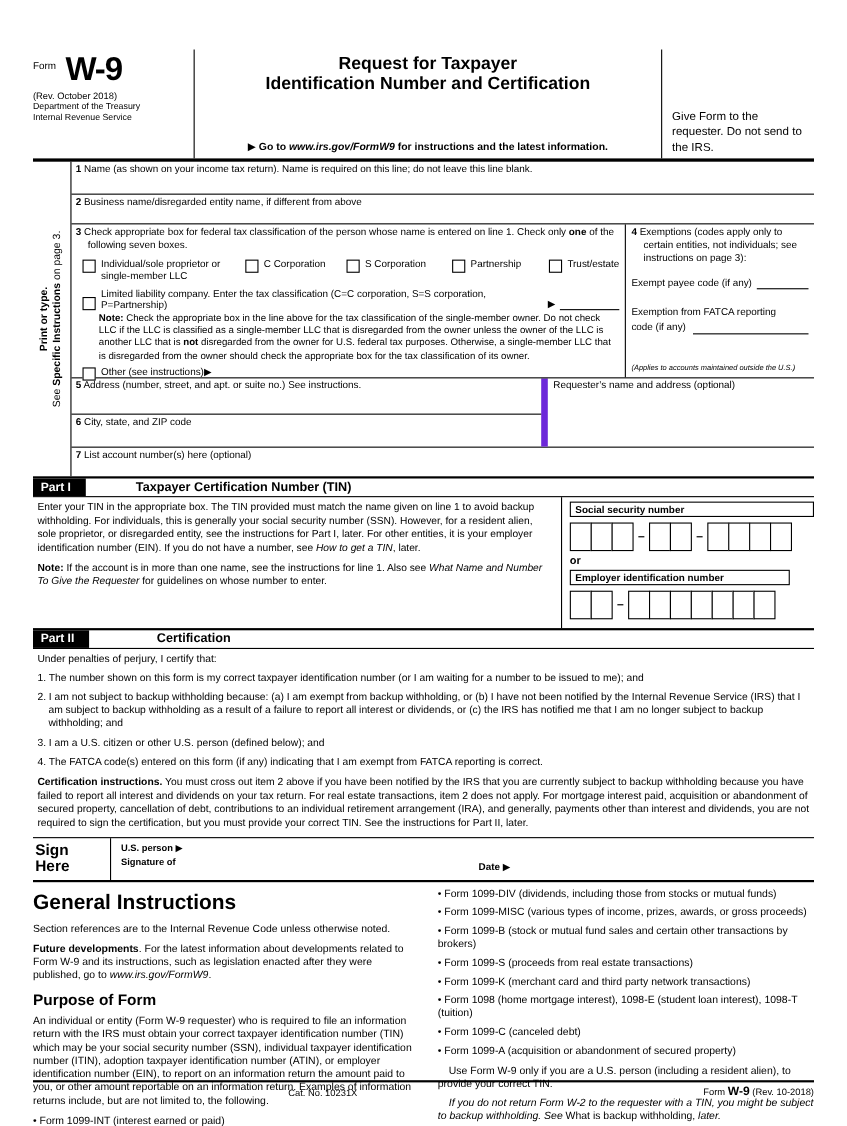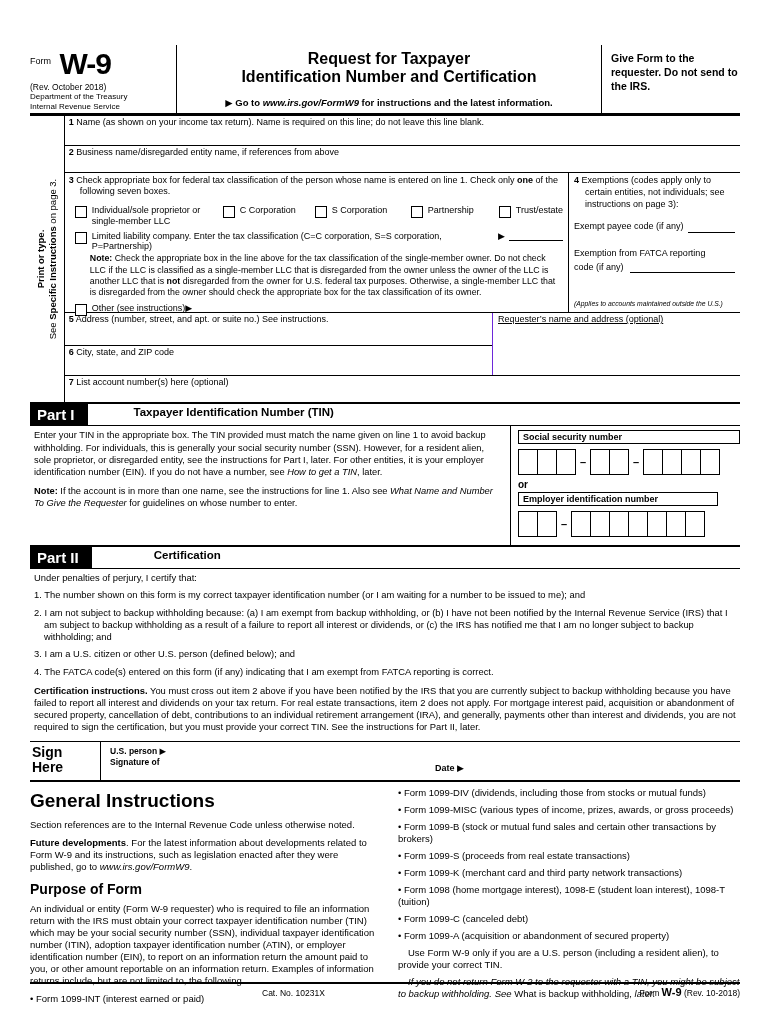--- a/index.html
+++ b/index.html
@@ -12,63 +12,63 @@
   .hdr-left { width:146px; padding:2px 4px 2px 0; box-sizing:border-box; }
   .form-word { font-size:9px; vertical-align:10px; }
   .w9 { font-size:30px; font-weight:bold; letter-spacing:-1px; margin-left:4px; }
   .revision { font-size:8.5px; margin-top:1px; }
   .dept { font-size:8px; line-height:1.2; }
   .hdr-center { flex:1; border-left:1.5px solid #000; border-right:1.5px solid #000;
                 text-align:center; padding:5px 8px 3px; display:flex; flex-direction:column; justify-content:space-between; }
   .hdr-title { font-weight:bold; font-size:16px; line-height:1.15; }
   .hdr-goto { font-size:9.5px; font-weight:bold; padding-bottom:2px; }
   .hdr-goto em { font-style:italic; }
-  .hdr-right { width:138px; box-sizing:border-box; padding:6px 2px 2px 9px; font-weight:bold; font-size:10.5px; line-height:1.35; }
+  .hdr-right { width:138px; box-sizing:border-box; padding:6px 2px 2px 9px; font-weight:normal; font-size:10.5px; line-height:1.35;margin-top:48px; }
 
   
   .main { display:flex; }
   .side { width:45px; position:relative; }
   .svert { position:absolute; top:50%; left:50%; transform:translate(-50%,-50%) rotate(-90deg);
            text-align:center; font-size:9.5px; line-height:1.3; white-space:nowrap; }
   .rows { flex:1; border-left:1.5px solid #000; }
   .row { border-bottom:1px solid #000; padding:1px 4px; box-sizing:border-box; position:relative; }
   .lbl { font-size:9px; line-height:1.25; }
   .num { font-weight:bold; }
   .hang { padding-left:11px; text-indent:-11px; }
   .r1 { height:30px; } .r2 { height:27px; }
   .inputarea { position:absolute; left:4px; right:4px; bottom:1px; height:12px; }
 
   .r3 { display:flex; padding:0; height:140px; }
   .c3 { flex:1; padding:2px 5px 2px 4px; }
   .cb { width:10px; height:10px; border:1px solid #000; display:inline-block; flex:none; margin-right:5px; margin-top:1px; background:#fff; }
   .cbrow { display:flex; margin:7px 0 2px 6px; font-size:9px; }
   .cbitem { display:flex; line-height:1.25; }
   .i1{width:148px;} .i2{width:92px;} .i3{width:96px;} .i4{width:88px;}
-  .llcline { display:flex; font-size:9px; margin:4px 0 2px 6px; align-items:flex-start; }
+  .llcline { display:flex; font-size:9px; margin:4px 0 2px 6px; align-items:flex-end; }
   .fill { display:inline-block; border-bottom:1px solid #000; height:9px; }
   .noteblk { margin:2px 0 0 21px; font-size:8.8px; line-height:1.3; }
   .otherline { display:flex; font-size:9px; margin:4px 0 2px 6px; }
   .c4 { width:172px; box-sizing:border-box; border-left:1px solid #000; padding:2px 5px 3px; font-size:9px; line-height:1.3; display:flex; flex-direction:column; }
   .epline { margin-top:11px; display:flex; align-items:flex-end; }
   .epline .fill { flex:1; margin-left:4px; }
   .fatca { margin-top:15px; }
   .fatca .l2 { display:flex; align-items:flex-end; margin-top:2px; }
   .fatca .fill { flex:1; margin-left:6px; }
   .fatcanote { margin-top:auto; font-size:6.8px; font-style:italic; }
 
   .r56 { display:flex; border-bottom:1px solid #000; }
   .r56l { flex:1; }
   .r5 { height:33px; border-bottom:1px solid #000; padding:1px 4px; box-sizing:border-box; position:relative; }
   .r6 { height:29px; padding:1px 4px; box-sizing:border-box; position:relative; }
-  .req { width:248px; box-sizing:border-box; border-left:1px solid #6d28d9; padding:1px 5px; font-size:9px;text-decoration:underline; }
+  .req { width:248px; box-sizing:border-box; border-left:6px solid #6d28d9; padding:1px 5px; font-size:9px; }
   .r7 { height:26px; border-bottom:none; }
 
   
   .pbar { display:flex; align-items:stretch; border-top:2px solid #000; border-bottom:1px solid #000; }
-  .badge { background:#000; color:#fff; font-weight:bold; font-size:15px; padding:2px 13px 2px 7px; }
+  .badge { background:#000; color:#fff; font-weight:bold; font-size:11px; padding:2px 13px 2px 7px; }
   .ptitle { font-weight:bold; font-size:11.5px; padding:2px 0 1px 46px; }
 
   
   .p1body { display:flex; }
   .p1text { flex:1; padding:3px 8px 3px 4px; font-size:9.3px; line-height:1.33; }
   .p1text p { margin:0 0 6px; }
   .p1right { width:230px; box-sizing:border-box; border-left:1px solid #000; padding:4px 0 4px 7px; }
   .tinlabel { border:1px solid #000; font-weight:bold; font-size:9px; padding:1px 4px; margin-bottom:5px; }
   .digits { display:flex; align-items:center; margin-bottom:4px; }
   .dbox { width:20px; height:26px; border:1px solid #000; margin-left:-1px; box-sizing:border-box; background:#fff; }
@@ -142,21 +142,21 @@
       </div>
     </div>
     <div class="rows">
 
       <div class="row r1">
         <div class="lbl hang"><span class="num">1</span> <span>Name (as shown on your income tax return). Name is required on this line; do not leave this line blank.</span></div>
         <div class="inputarea"></div>
       </div>
 
       <div class="row r2">
-        <div class="lbl hang"><span class="num">2</span> <span>Business name/disregarded entity name, if references from above</span></div>
+        <div class="lbl hang"><span class="num">2</span> <span>Business name/disregarded entity name, if different from above</span></div>
         <div class="inputarea"></div>
       </div>
 
       <div class="row r3">
         <div class="c3">
           <div class="lbl hang"><span class="num">3</span> <span>Check appropriate box for federal tax classification of the person whose name is entered on line 1. Check only </span><b>one</b><span> of the following seven boxes.</span></div>
           <div class="cbrow">
             <div class="cbitem i1">
                   <span class="cb"></span>
                   <span>Individual/sole proprietor or single-member LLC</span>
@@ -227,21 +227,21 @@
       <div class="row r7">
         <div class="lbl hang"><span class="num">7</span> <span>List account number(s) here (optional)</span></div>
         <div class="inputarea"></div>
       </div>
 
     </div>
   </div>
 
   <div class="pbar">
     <span class="badge">Part I</span>
-    <span class="ptitle">Taxpayer Identification Number (TIN)</span>
+    <span class="ptitle">Taxpayer Certification Number (TIN)</span>
   </div>
   <div class="p1body">
     <div class="p1text">
       <p><span>Enter your TIN in the appropriate box. The TIN provided must match the name given on line 1 to avoid backup withholding. For individuals, this is generally your social security number (SSN). However, for a resident alien, sole proprietor, or disregarded entity, see the instructions for Part I, later. For other entities, it is your employer identification number (EIN). If you do not have a number, see </span><i>How to get a TIN</i><span>, later.</span></p>
       <p><b>Note:</b><span> If the account is in more than one name, see the instructions for line 1. Also see </span><i>What Name and Number To Give the Requester</i><span> for guidelines on whose number to enter.</span></p>
     </div>
     <div class="p1right">
       <div class="tinlabel">Social security number</div>
       <div class="digits">
         <span class="dbox first"></span>

